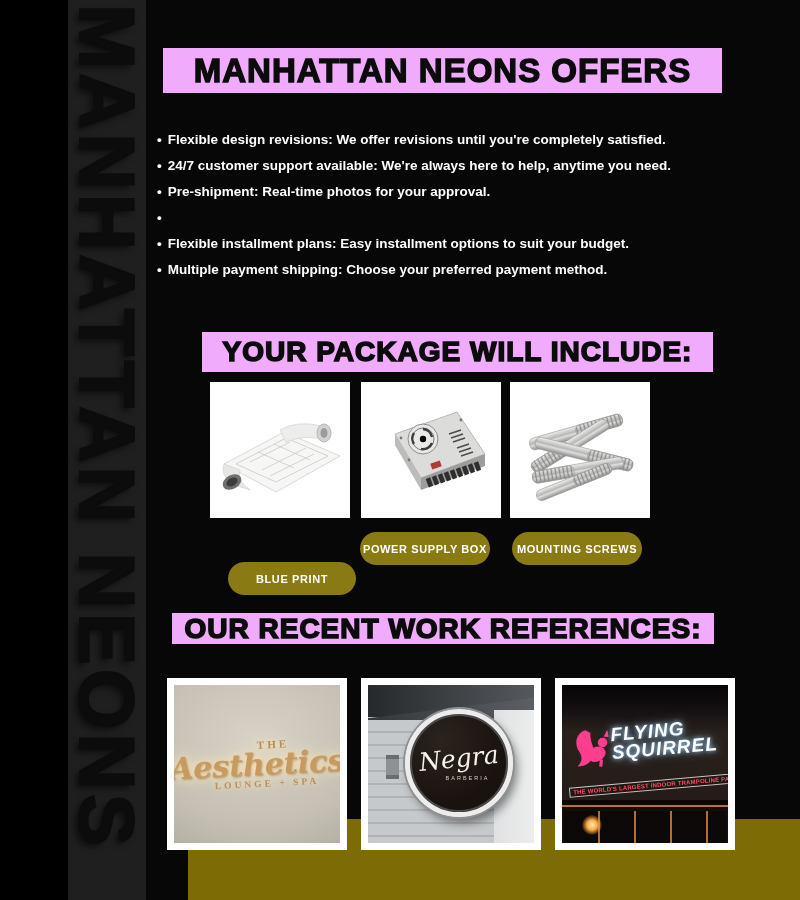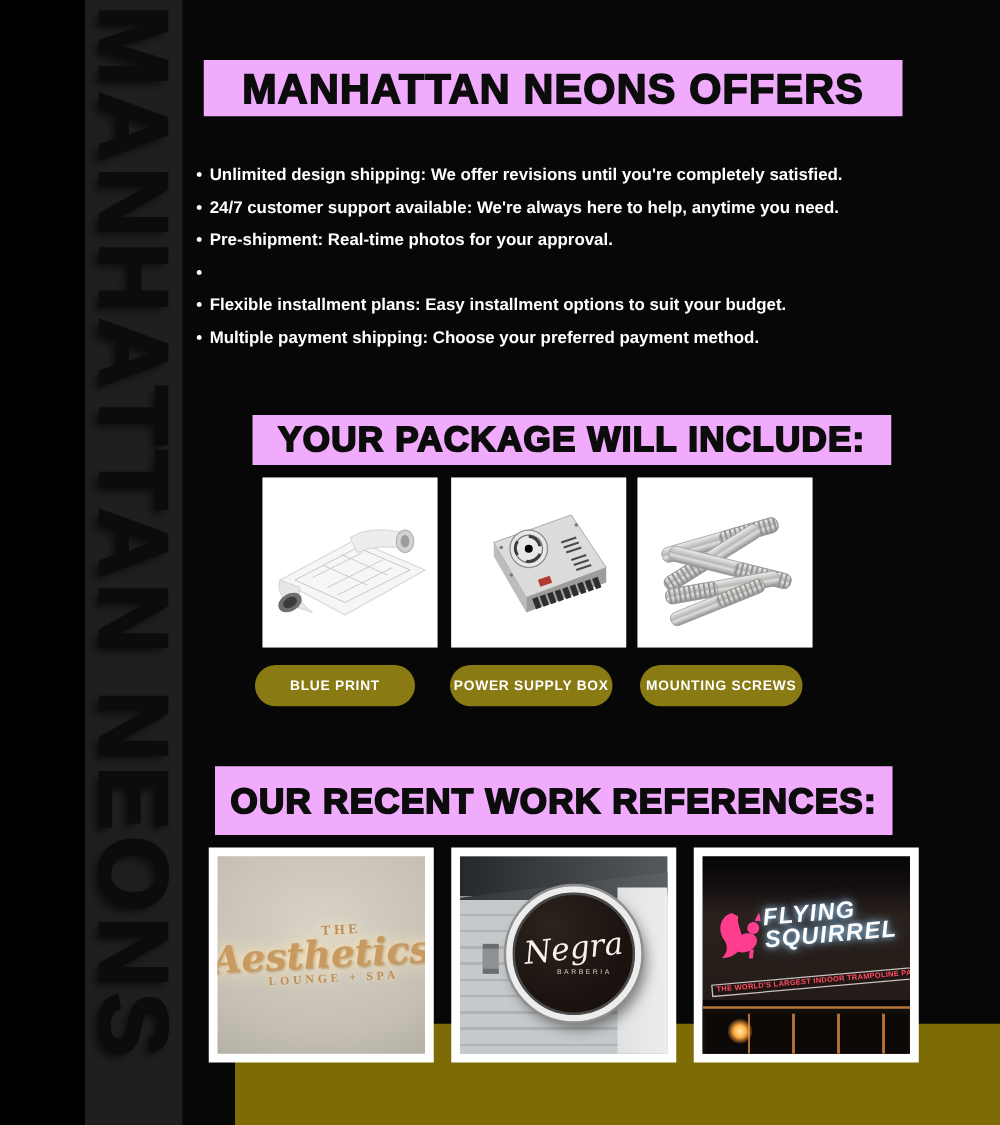--- a/index.html
+++ b/index.html
@@ -22,38 +22,38 @@
 
   
   .title-box {
     position:absolute; background:#f0abfc; color:#0c0c0c;
     display:flex; align-items:center; justify-content:center;
     font-weight:700; white-space:nowrap; letter-spacing:1px;
     -webkit-text-stroke:1.4px #0c0c0c;
   }
   .t1 { left:163px; top:48px;  width:559px; height:45px; font-size:33px; }
   .t2 { left:178px; top:332px; width:511px; height:40px; font-size:28px;margin-left:24px; -webkit-text-stroke:1.6px #0c0c0c; }
-  .t3 { left:172px; top:613px; width:542px; height:55px; font-size:28px; -webkit-text-stroke:1.6px #0c0c0c; }
+  .t3 { left:172px; top:613px; width:542px; height:31px; font-size:28px; -webkit-text-stroke:1.6px #0c0c0c; }
 
   
   .bullets { position:absolute; left:157px; top:126px; list-style:none; color:#ffffff; font-size:13.5px; font-weight:700; }
   .bullets li { height:26px; display:flex; align-items:center; white-space:nowrap; }
   .bullets .dot { margin-right:6px; }
 
   
   .pkg-card { position:absolute; top:382px; width:140px; height:136px; background:#ffffff; overflow:hidden; }
   .pc1 { left:210px; } .pc2 { left:361px; } .pc3 { left:510px; }
   .pkg-card svg { display:block; }
 
   .pill {
     position:absolute; top:532px; height:33px; border-radius:17px; background:#8a7a14;
     color:#ffffff; font-size:11px; font-weight:700; letter-spacing:.6px;
     display:flex; align-items:center; justify-content:center; white-space:nowrap;
   }
-  .pl1 { left:204px; width:128px; } .pl2 { left:360px; width:130px; } .pl3 { left:512px; width:130px; }
+  .pl1 { left:228px; width:128px;margin-top:30px; } .pl2 { left:360px; width:130px; } .pl3 { left:512px; width:130px; }
 
   
   .ref-card { position:absolute; top:678px; width:180px; height:172px; background:#ffffff; padding:7px; }
   .rc1 { left:167px; } .rc2 { left:361px; } .rc3 { left:555px; }
   .ref-photo { position:relative; width:100%; height:100%; overflow:hidden; }
 
   
   .aes { background:radial-gradient(120% 100% at 50% 35%, #d9d3c7 0%, #c4bfb2 55%, #a4a196 100%); }
   .aes-inner { position:absolute; inset:0; display:flex; flex-direction:column; align-items:center; justify-content:center; transform:rotate(-3deg); }
   .aes-the  { font-family:"Liberation Serif",serif; font-size:11px; letter-spacing:3px; font-weight:700; color:#b78a52; text-shadow:0 0 6px #ffe3b8,0 0 12px #ffe9c4; margin-left:34px; }
@@ -105,21 +105,21 @@
 
   <div class="gold-band"></div>
 
   <div class="title-box t1">
     <span>MANHATTAN NEONS OFFERS</span>
   </div>
 
   <ul class="bullets">
     <li>
         <span class="dot">•</span>
-        <span>Unlimited design shipping: We offer revisions until you're completely satisfied.</span>
+        <span>Flexible design revisions: We offer revisions until you're completely satisfied.</span>
       </li>
     <li>
         <span class="dot">•</span>
         <span>24/7 customer support available: We're always here to help, anytime you need.</span>
       </li>
     <li>
         <span class="dot">•</span>
         <span>Pre-shipment: Real-time photos for your approval.</span>
       </li>
     <li>

